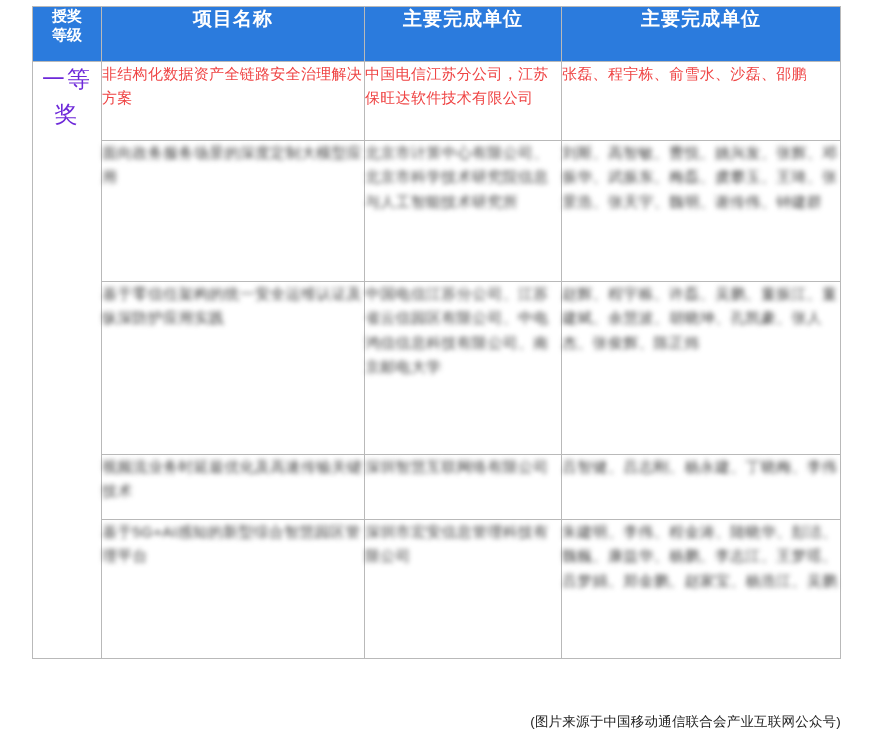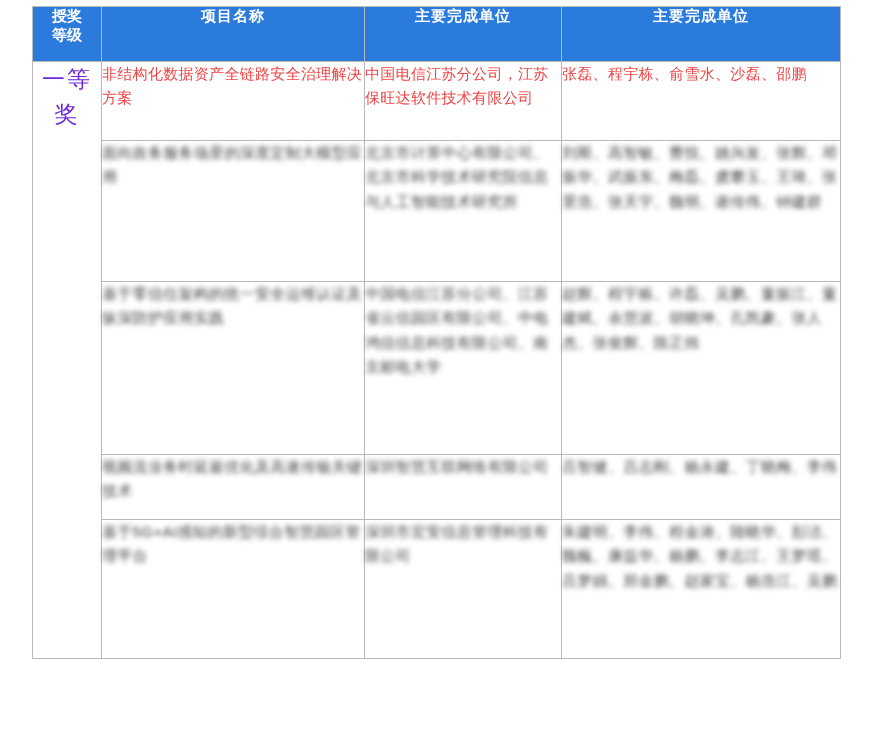--- a/index.html
+++ b/index.html
@@ -37,21 +37,21 @@
   table.award-table th,
   table.award-table td {
     border: 1px solid #b9b9b9;
     vertical-align: top;
     padding: 0;
   }
 
   thead th {
     background: #2b7bdd;
     color: #ffffff;
-    font-size: 15px;
+    font-size: 19px;
     font-weight: bold;
     text-align: center;
     vertical-align: middle;
     height: 54px;
     line-height: 1.25;
     border: 1px solid #2b7bdd;
     letter-spacing: 1px;
   }
 
   th.col-level {
@@ -142,14 +142,15 @@
         <td class="cell blur">吕智健、吕志刚、杨永建、丁晓梅、李伟</td>
       </tr>
       <tr class="r5">
         <td class="cell blur">基于5G+AI感知的新型综合智慧园区管理平台</td>
         <td class="cell blur">深圳市宏安信息管理科技有限公司</td>
         <td class="cell blur">朱建明、李伟、程金涛、陆晓华、彭洁、魏巍、康益华、杨鹏、李志江、王梦瑶、吕梦娟、郑金鹏、赵家宝、杨浩江、吴鹏</td>
       </tr>
     </tbody>
   </table>
 
+  <div class="caption">(图片来源于中国移动通信联合会产业互联网公众号)</div>
 
 </div>
 
 </body></html>

